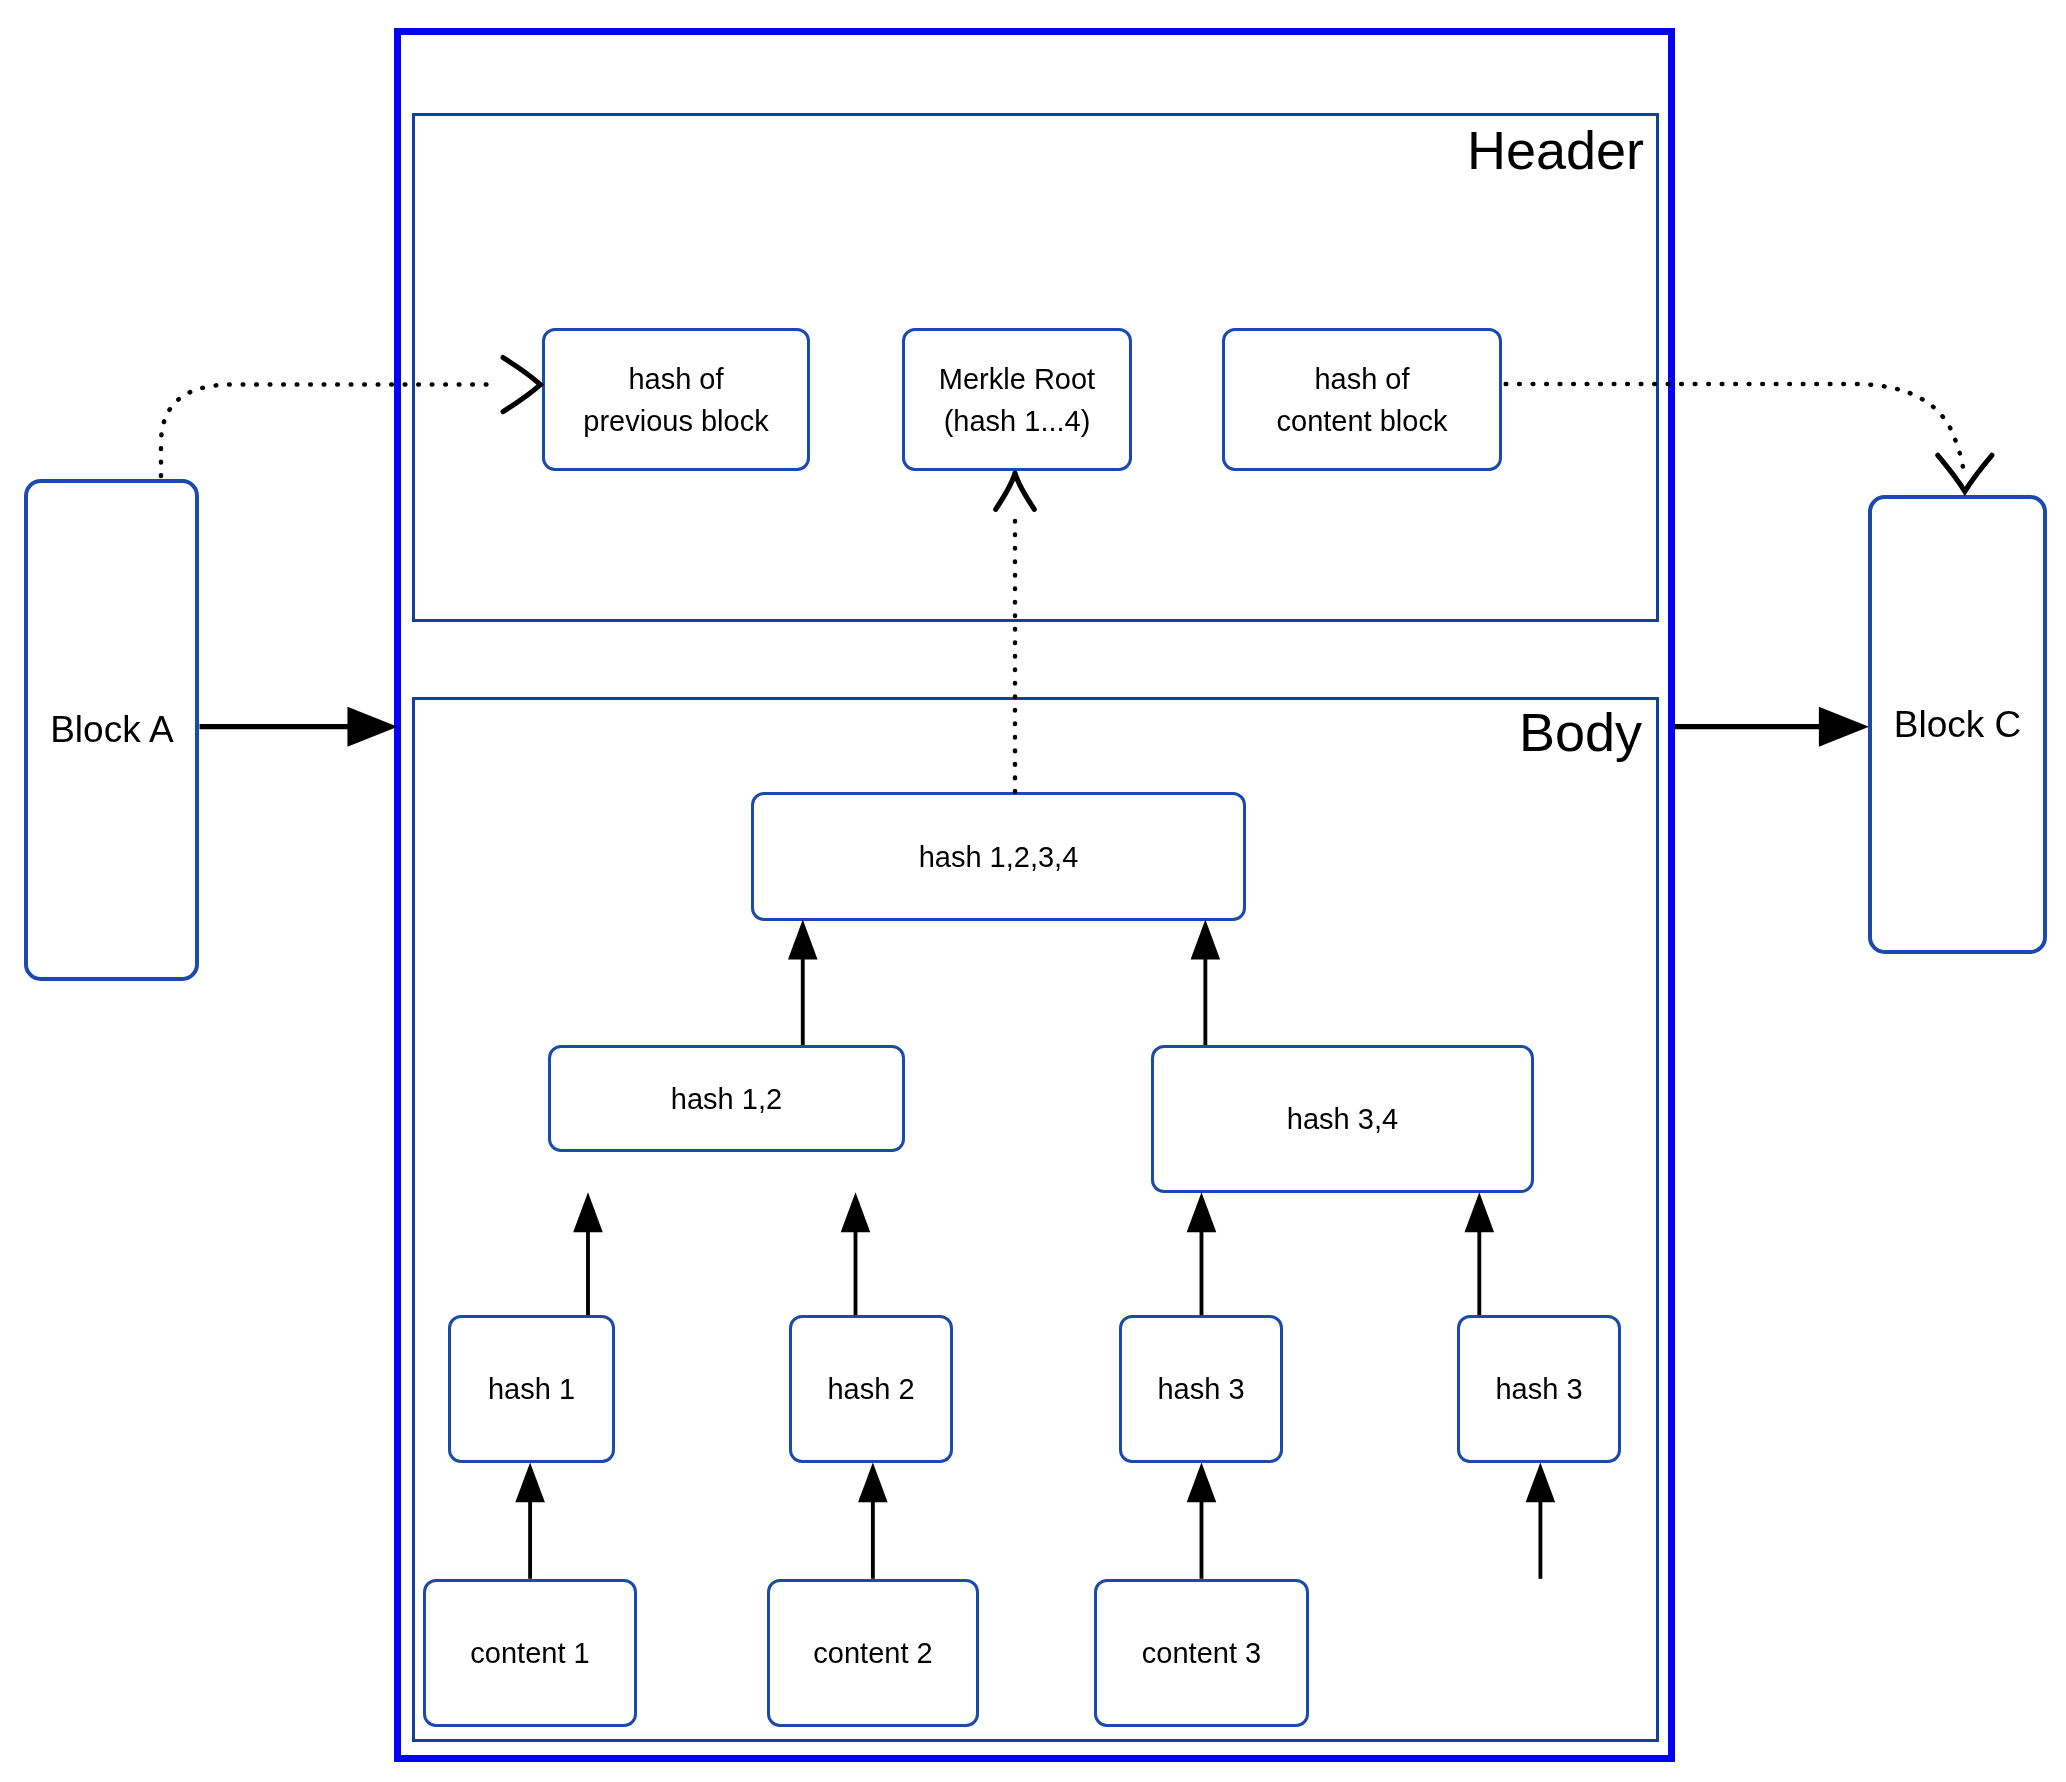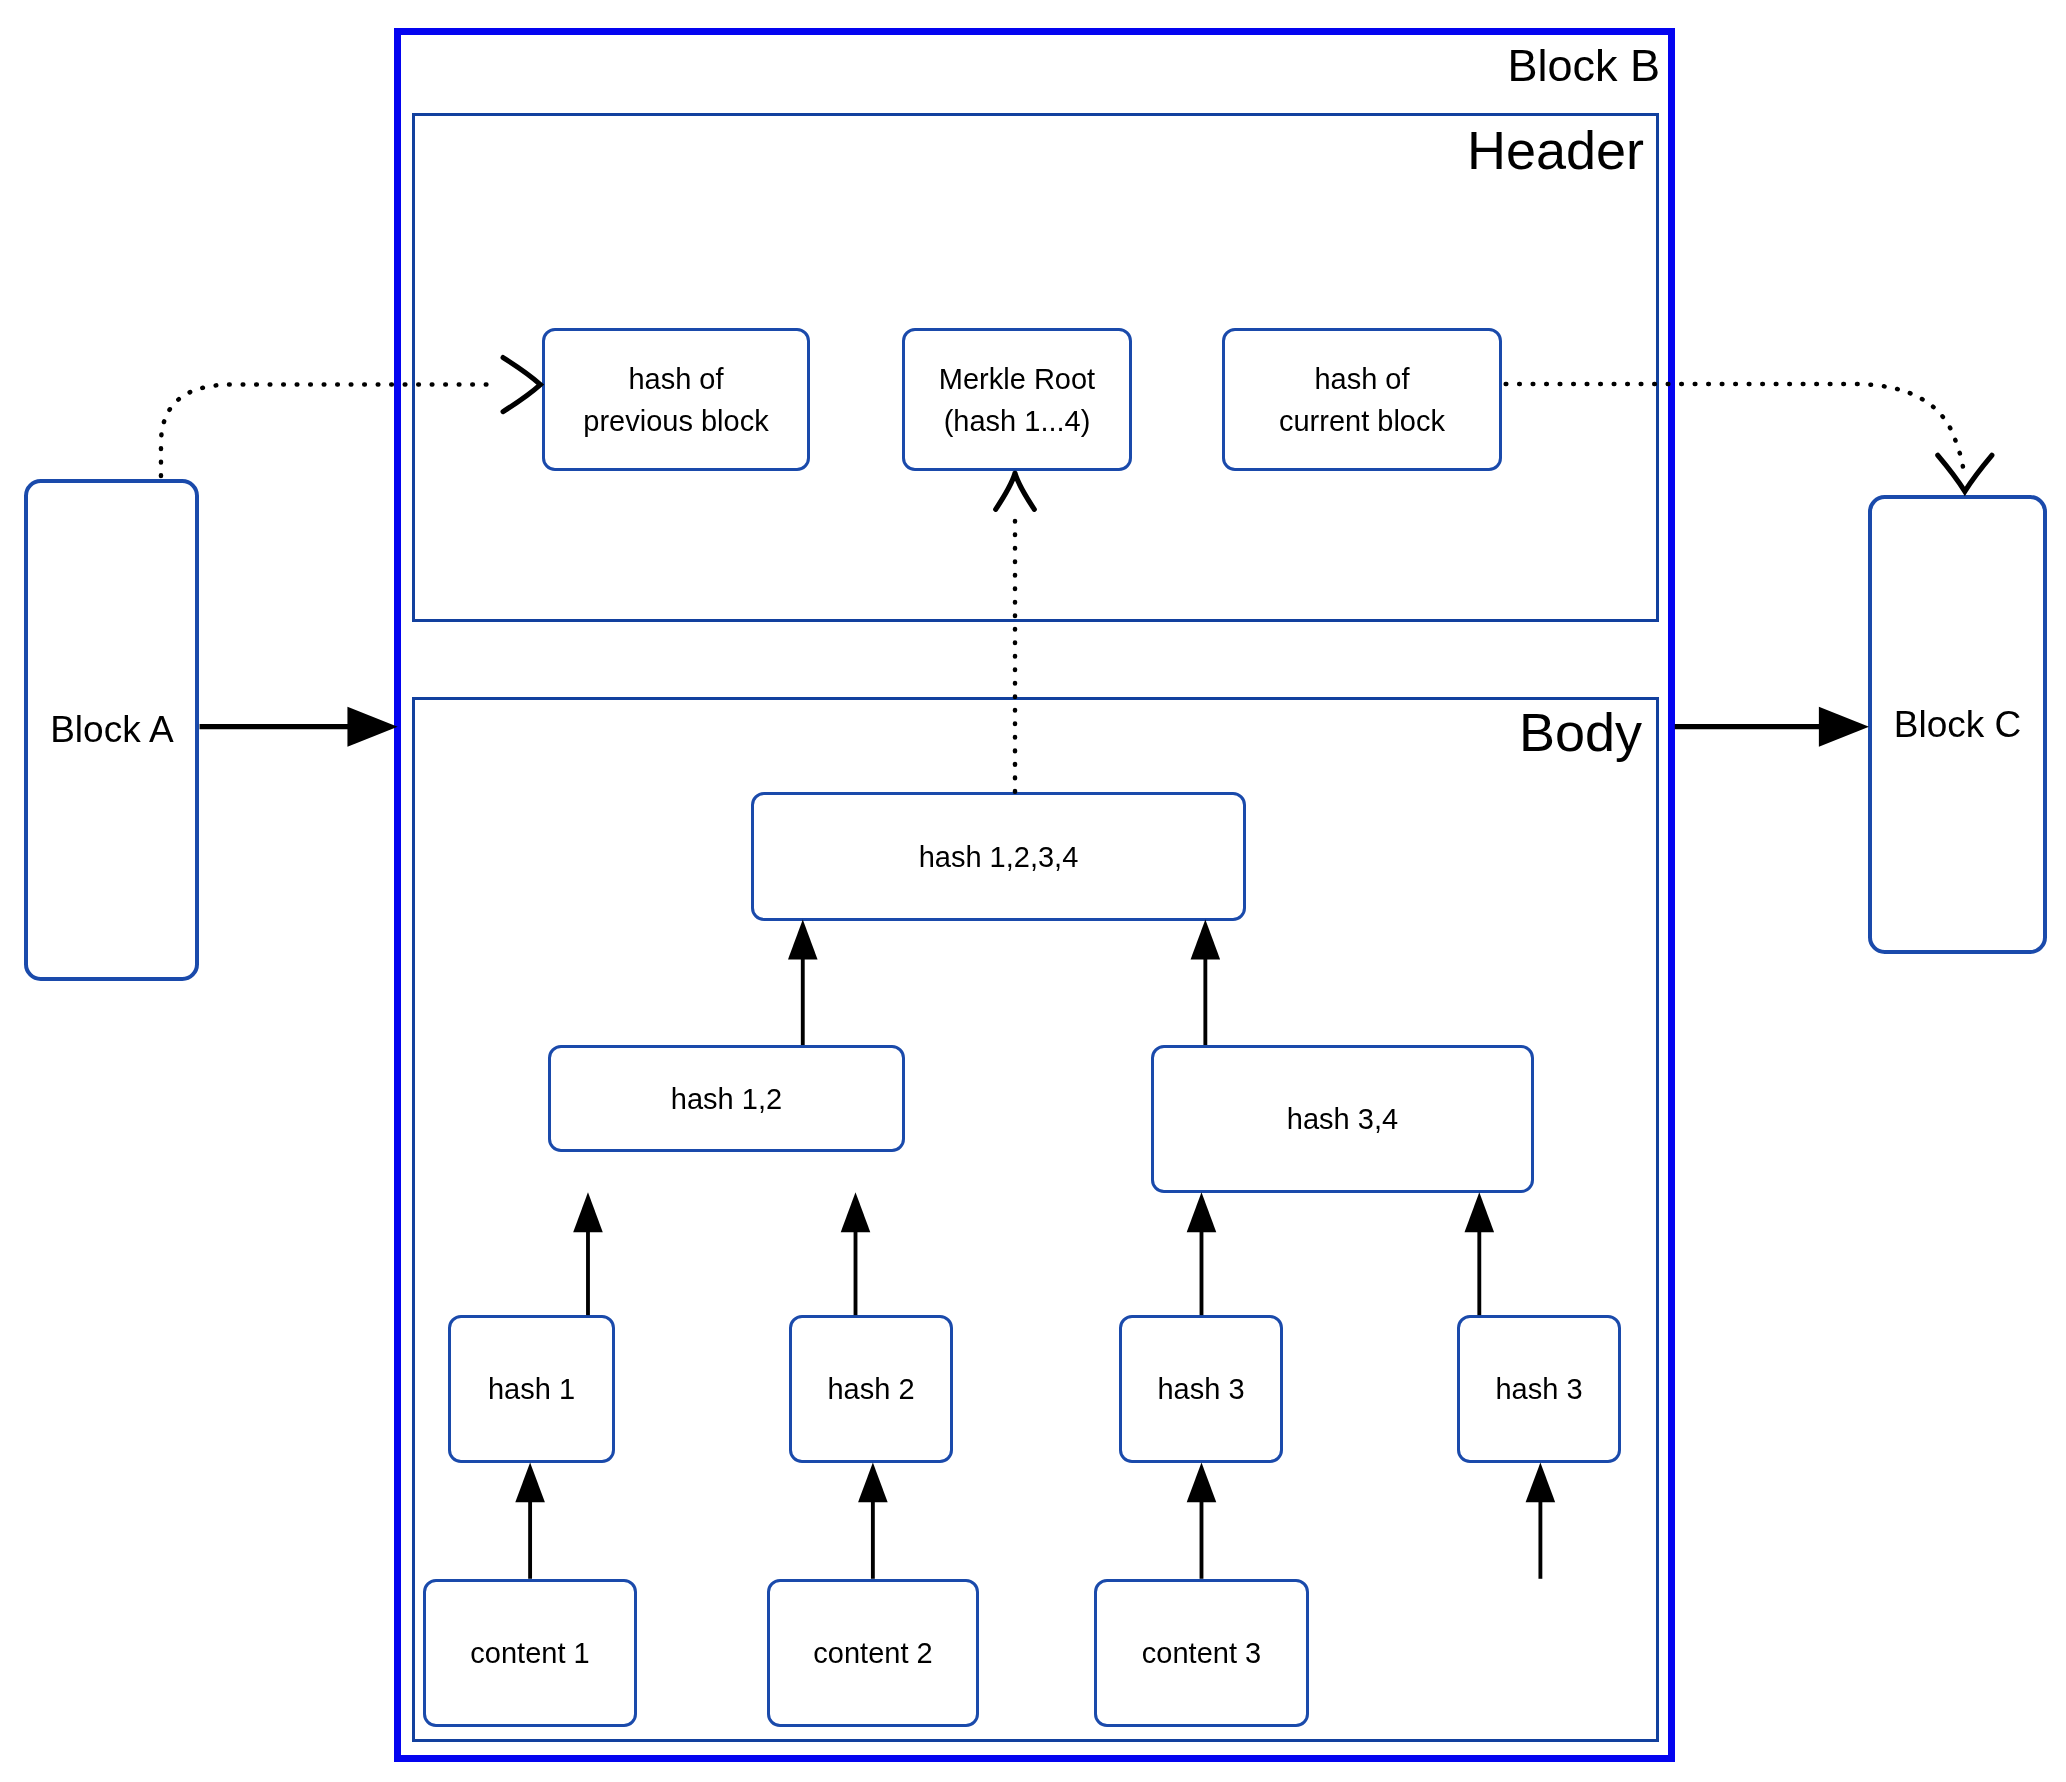--- a/index.html
+++ b/index.html
@@ -29,39 +29,38 @@
   .dotline{stroke:var(--connector);fill:none;stroke-width:7;stroke-linecap:round;stroke-dasharray:1 20;}
   .chevron{stroke:var(--connector);fill:none;stroke-width:8;stroke-linecap:round;}
   .ahead{fill:var(--connector);stroke:none;}
 </style>
 </head>
 <body>
 
 <div class="stage">
 
   <div class="outerbox" style="left:394px;top:28px;width:1281px;height:1734px;"></div>
-  <div class="corner-label lbl-xl" style="left:1158px;top:40px;width:502px;">Block B</div>
 
   <div class="sect" style="left:412px;top:113px;width:1247px;height:509px;"></div>
   <div class="corner-label lbl-lg" style="left:1142px;top:126px;width:502px;">Header</div>
 
   <div class="sect" style="left:412px;top:697px;width:1247px;height:1045px;"></div>
   <div class="corner-label lbl-lg" style="left:1140px;top:708px;width:502px;">Body</div>
 
   <div class="node" style="left:542px;top:328px;width:268px;height:143px;">
     <span>hash of</span>
     <span>previous block</span>
   </div>
   <div class="node" style="left:902px;top:328px;width:230px;height:143px;">
     <span>Merkle Root</span>
     <span>(hash 1...4)</span>
   </div>
   <div class="node" style="left:1222px;top:328px;width:280px;height:143px;">
     <span>hash of</span>
-    <span>current block</span>
+    <span>content block</span>
   </div>
 
   <div class="node" style="left:751px;top:792px;width:495px;height:129px;">
     <span>hash 1,2,3,4</span>
   </div>
   <div class="node" style="left:548px;top:1045px;width:357px;height:107px;">
     <span>hash 1,2</span>
   </div>
   <div class="node" style="left:1151px;top:1045px;width:383px;height:148px;">
     <span>hash 3,4</span>

